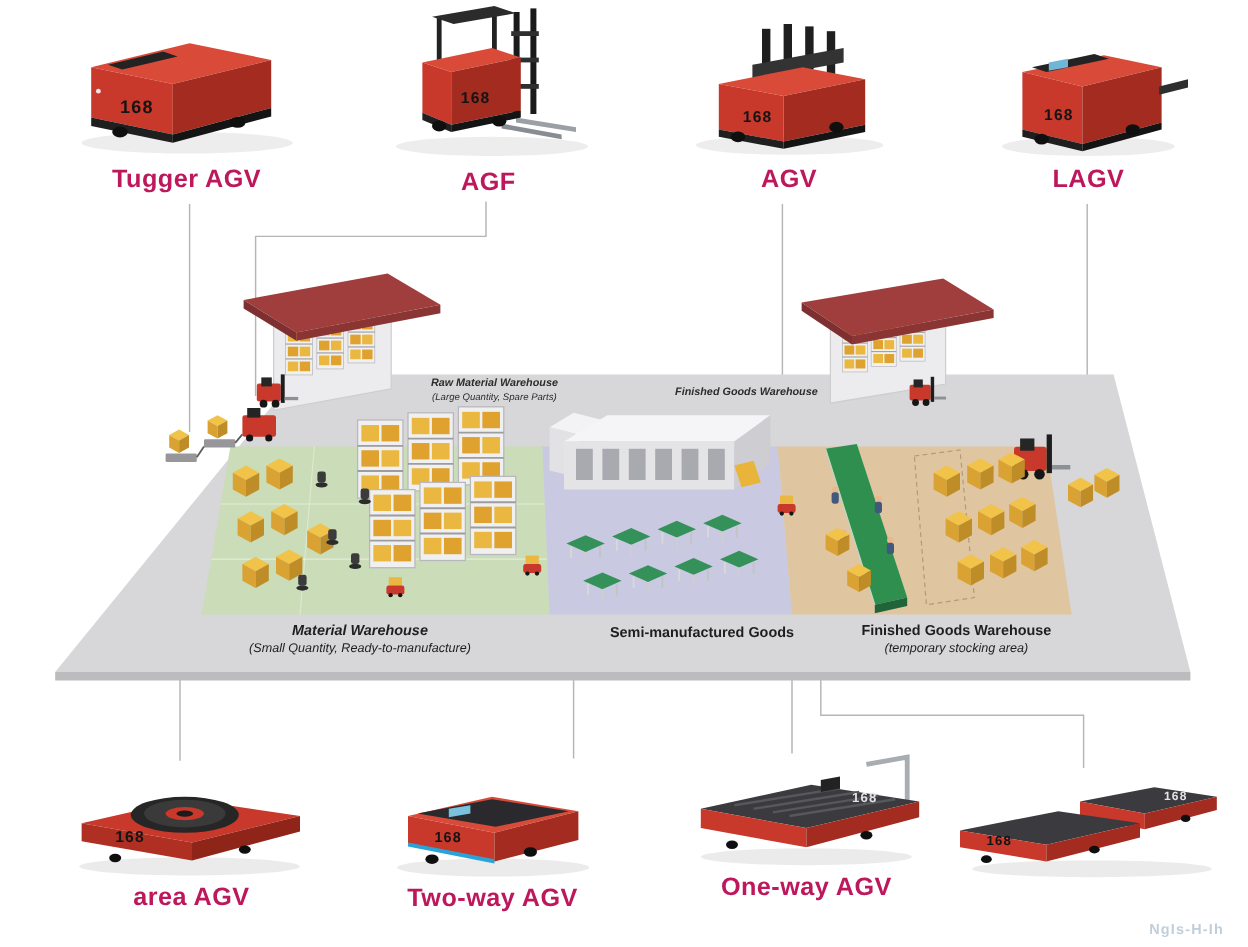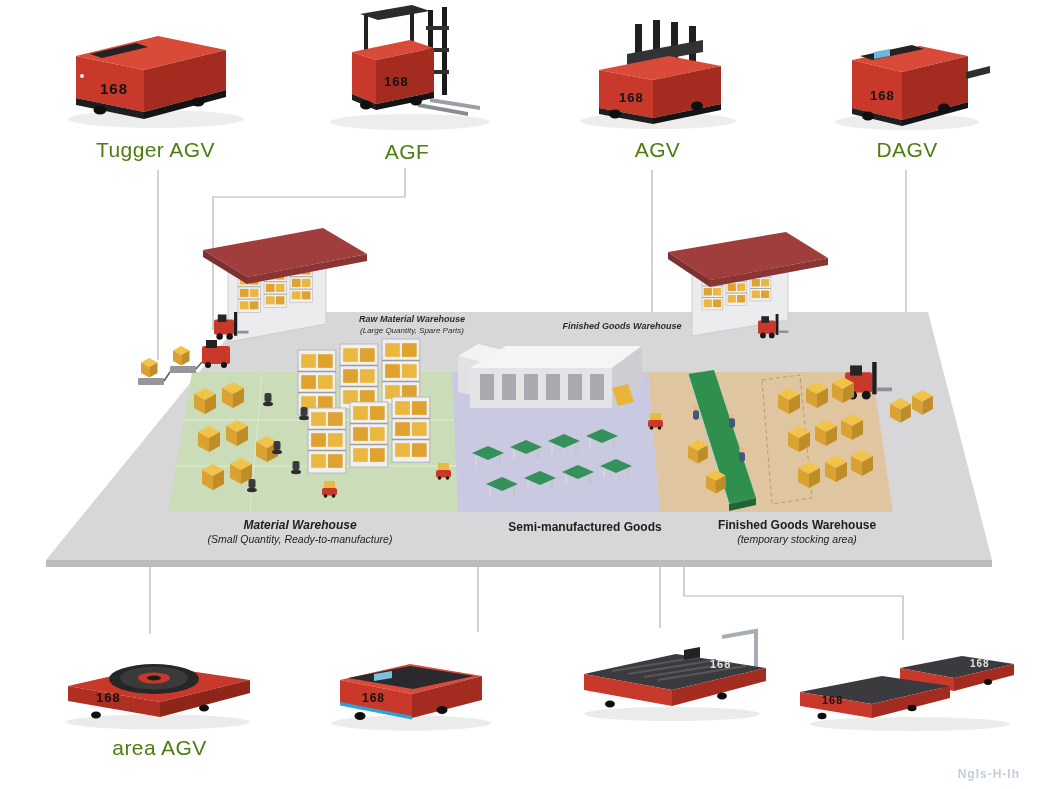--- a/index.html
+++ b/index.html
@@ -1,21 +1,21 @@
 <!DOCTYPE html>
 <html><head>
 <meta charset="utf-8">
 <title>AGV Overview</title>
 <style>
   html,body{margin:0;padding:0;background:#ffffff;}
   .canvas{position:relative;width:1040px;height:789px;background:#ffffff;overflow:hidden;
           font-family:"Liberation Sans",sans-serif;}
   .scene{position:absolute;left:0;top:0;}
   .vehicle{position:absolute;display:flex;flex-direction:column;align-items:center;}
-  .v-label{font-weight:normal;font-size:21px;color:#4d7c0f;letter-spacing:.4px;margin-top:4px;white-space:nowrap;}
+  .v-label{font-weight:bold;font-size:21px;color:#be185d;letter-spacing:.4px;margin-top:4px;white-space:nowrap;}
   .logo{font-family:"Liberation Sans",sans-serif;font-weight:bold;fill:#141414;letter-spacing:1px;}
   .logo-light{fill:#e3e3e3;}
   .watermark{position:absolute;right:20px;bottom:8px;font-size:12px;font-weight:bold;
              color:#8fa6bd;opacity:.55;letter-spacing:1px;padding-left:47px;}
   svg text{font-family:"Liberation Sans",sans-serif;}
 </style>
 </head>
 <body>
 
 <div class="canvas">
@@ -306,21 +306,21 @@
       <polygon points="80,58 146,42 146,88 80,106" fill="#a32b1f"></polygon>
       <polygon points="38,42 90,31 102,35 50,46" fill="#232323"></polygon>
       <polygon points="52,38 68,35 68,42 52,45" fill="#6fb6d8"></polygon>
       <polygon points="144,58 168,52 168,59 144,65" fill="#2e2e2e"></polygon>
       <polygon points="30,94 80,106 80,112 30,100" fill="#1f1f1f"></polygon>
       <polygon points="80,106 146,88 146,94 80,112" fill="#141414"></polygon>
       <ellipse cx="46" cy="102" rx="6" ry="4.5" fill="#0f0f0f"></ellipse>
       <ellipse cx="122" cy="94" rx="6" ry="4.5" fill="#0f0f0f"></ellipse>
       <text class="logo" x="48" y="86" font-size="13">168</text>
     </svg>
-    <div class="v-label">DAGV</div>
+    <div class="v-label">LAGV</div>
   </div>
 
   <div class="vehicle" style="left:52px;top:630px;">
     <svg width="215" height="102" viewBox="0 0 215 102">
       <ellipse cx="106" cy="92" rx="92" ry="7.5" fill="rgba(0,0,0,0.08)"></ellipse>
       <polygon points="16,56 104,36 198,50 108,72" fill="#c8382b"></polygon>
       <polygon points="16,56 108,72 108,87 16,71" fill="#b02f23"></polygon>
       <polygon points="108,72 198,50 198,63 108,87" fill="#8f2418"></polygon>
       <ellipse cx="102" cy="49" rx="45" ry="15" fill="#262626"></ellipse>
       <ellipse cx="102" cy="48" rx="34" ry="11.5" fill="#3a3a3a"></ellipse>
@@ -339,38 +339,40 @@
       <polygon points="22,52 92,36 164,48 94,66" fill="#d94b38"></polygon>
       <polygon points="22,52 94,66 94,90 22,76" fill="#c8382b"></polygon>
       <polygon points="94,66 164,48 164,72 94,90" fill="#a32b1f"></polygon>
       <polygon points="30,50 92,38 156,48 95,61" fill="#2a2a2e"></polygon>
       <polygon points="56,46 74,43 74,50 56,53" fill="#79c1dd"></polygon>
       <polygon points="22,74 94,88 94,91.5 22,77.5" fill="#2aa3d8"></polygon>
       <ellipse cx="42" cy="88" rx="5.5" ry="4" fill="#0f0f0f"></ellipse>
       <ellipse cx="124" cy="82" rx="5.5" ry="4" fill="#0f0f0f"></ellipse>
       <text class="logo" x="44" y="74" font-size="12">168</text>
     </svg>
+    <div class="v-label">Two-way AGV</div>
   </div>
 
   <div class="vehicle" style="left:572px;top:624px;">
     <svg width="200" height="100" viewBox="0 0 200 100">
       <ellipse cx="100" cy="90" rx="88" ry="7" fill="rgba(0,0,0,0.08)"></ellipse>
       <polyline points="150,13 184,7 184,44" fill="none" stroke="#a7adb3" stroke-width="4"></polyline>
       <polygon points="12,50 104,30 194,44 100,66" fill="#3a3a3f"></polygon>
       <line x1="40" y1="47" x2="128" y2="33" stroke="#57575e" stroke-width="2"></line>
       <line x1="56" y1="50" x2="144" y2="36" stroke="#57575e" stroke-width="2"></line>
       <line x1="72" y1="53" x2="160" y2="39" stroke="#57575e" stroke-width="2"></line>
       <line x1="86" y1="56" x2="174" y2="42" stroke="#57575e" stroke-width="2"></line>
       <polygon points="112,26 128,23 128,33 112,36" fill="#222222"></polygon>
       <polygon points="12,50 100,66 100,82 12,66" fill="#c8382b"></polygon>
       <polygon points="100,66 194,44 194,57 100,82" fill="#a32b1f"></polygon>
       <ellipse cx="38" cy="80" rx="5" ry="3.5" fill="#0f0f0f"></ellipse>
       <ellipse cx="150" cy="72" rx="5" ry="3.5" fill="#0f0f0f"></ellipse>
       <text class="logo logo-light" x="138" y="44" font-size="11">168</text>
     </svg>
+    <div class="v-label">One-way AGV</div>
   </div>
 
   <div class="vehicle" style="left:792px;top:634px;">
     <svg width="230" height="100" viewBox="0 0 230 100">
       <ellipse cx="118" cy="90" rx="100" ry="7" fill="rgba(0,0,0,0.08)"></ellipse>
       <g>
         <polygon points="108,34 170,22 222,30 162,44" fill="#3a3a3f"></polygon>
         <polygon points="108,34 162,44 162,57 108,47" fill="#c8382b"></polygon>
         <polygon points="162,44 222,30 222,41 162,57" fill="#a32b1f"></polygon>
         <ellipse cx="126" cy="54" rx="4" ry="3" fill="#0f0f0f"></ellipse>

